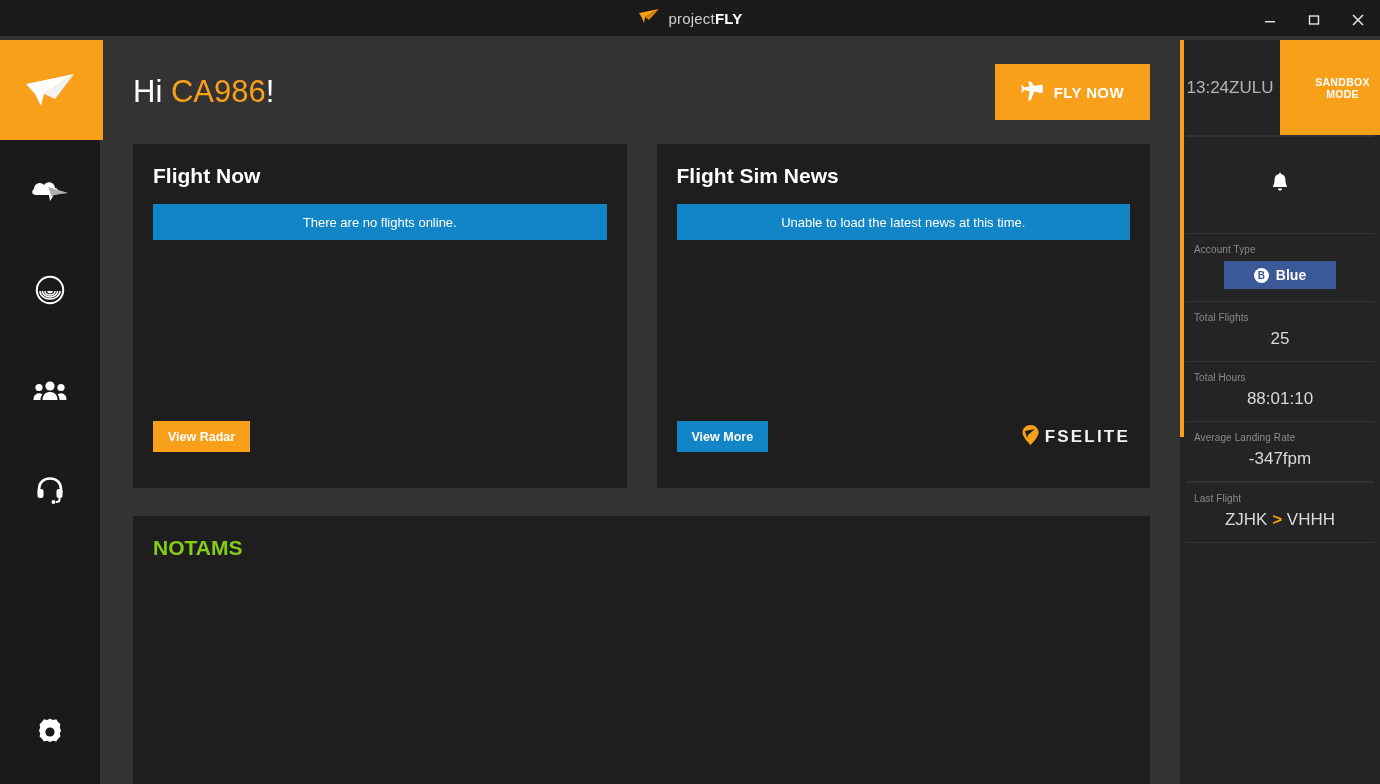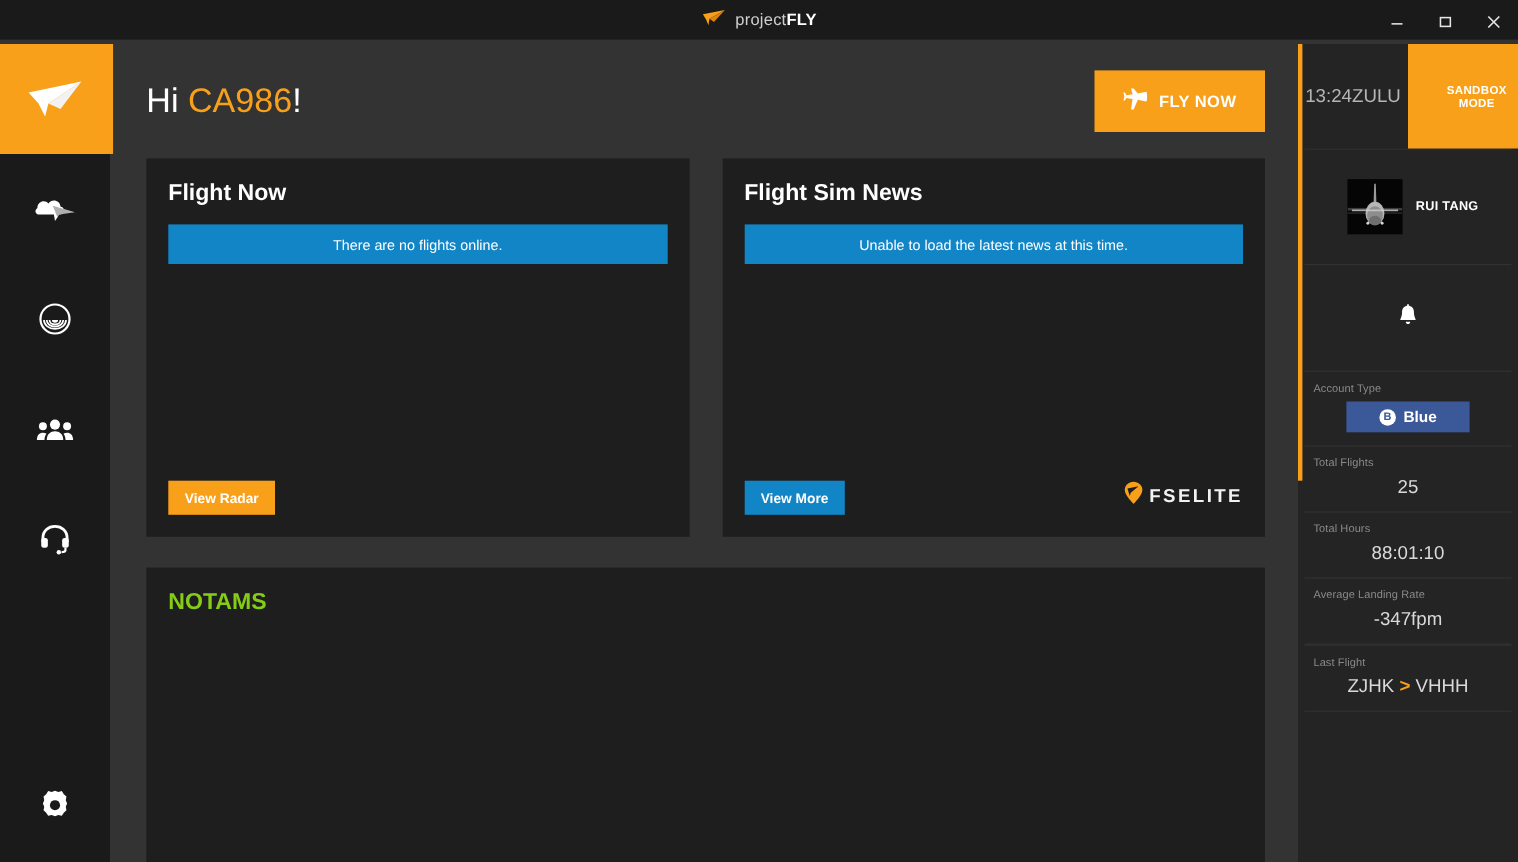--- a/index.html
+++ b/index.html
@@ -79,22 +79,22 @@
     padding: 20px; height: 344px; position: relative;
     display: flex; flex-direction: column;
   }
   .card-title { font-size: 21px; font-weight: 700; color: #ffffff; margin-bottom: 16px; }
   .alert {
     background: #1185c6; color: #ffffff;
     height: 36px; display: flex; align-items: center; justify-content: center;
     font-size: 13px;
   }
   .card-foot {
-    position: absolute; left: 20px; right: 20px; bottom: 20px;
-    display: flex; align-items: flex-start; justify-content: space-between;
+    position: absolute; left: 20px; right: 20px; bottom: 36px;
+    display: flex; align-items: center; justify-content: space-between;
   }
   .btn {
     border: 0; height: 31px; padding: 0 15px;
     font-size: 12.5px; font-weight: 700; color: #ffffff;
     cursor: pointer; font-family: "Liberation Sans", sans-serif;
   }
   .btn-orange { background: #F9A01B; }
   .btn-blue { background: #1185c6; }
 
   .fselite { display: flex; align-items: center; gap: 5px; }
@@ -313,37 +313,20 @@
 
     <div class="rp-top">
       <div class="rp-clock">
         <div class="rp-time">13:24</div>
         <div class="rp-zulu">ZULU</div>
       </div>
       <div class="rp-sandbox">SANDBOX MODE</div>
     </div>
     <div class="rp-divider"></div>
 
-    <div class="rp-user">
-      <div class="avatar">
-        <svg width="50" height="50" viewBox="0 0 50 50">
-          <rect width="50" height="50" fill="#050505"></rect>
-          <rect x="0" y="26" width="50" height="2.4" fill="#6a6a6a" opacity=".55"></rect>
-          <rect x="0" y="30" width="50" height="1.4" fill="#4a4a4a" opacity=".5"></rect>
-          <path d="M24.3 4 L25.7 4 L26.3 22 L23.7 22 Z" fill="#9a9a9a"></path>
-          <ellipse cx="25" cy="31" rx="8.6" ry="10.5" fill="#b6b6b6"></ellipse>
-          <ellipse cx="25" cy="33" rx="7.2" ry="8.6" fill="#8d8d8d"></ellipse>
-          <ellipse cx="25" cy="37.5" rx="5.4" ry="4.4" fill="#6f6f6f"></ellipse>
-          <path d="M4 27.5 L46 27.5 L46 29 L4 29 Z" fill="#cfcfcf" opacity=".8"></path>
-          <circle cx="18.5" cy="40" r="1.3" fill="#d8d8d8"></circle>
-          <circle cx="31.5" cy="40" r="1.3" fill="#d8d8d8"></circle>
-        </svg>
-      </div>
-      <div class="rp-username">RUI TANG</div>
-    </div>
     <div class="rp-divider"></div>
 
     <div class="rp-bell">
       <span>
         <svg width="20" height="22" viewBox="0 0 20 22">
           <path d="M10 2 C6.6 2 4.6 4.4 4.6 7.6 C4.6 12 3 13.5 3 15 L17 15 C17 13.5 15.4 12 15.4 7.6 C15.4 4.4 13.4 2 10 2 Z" fill="#ffffff"></path>
           <rect x="9.2" y="0.4" width="1.6" height="2.2" rx=".8" fill="#ffffff"></rect>
           <path d="M8 16.4 C8 17.8 8.9 18.6 10 18.6 C11.1 18.6 12 17.8 12 16.4 Z" fill="#ffffff"></path>
         </svg>
       </span>

